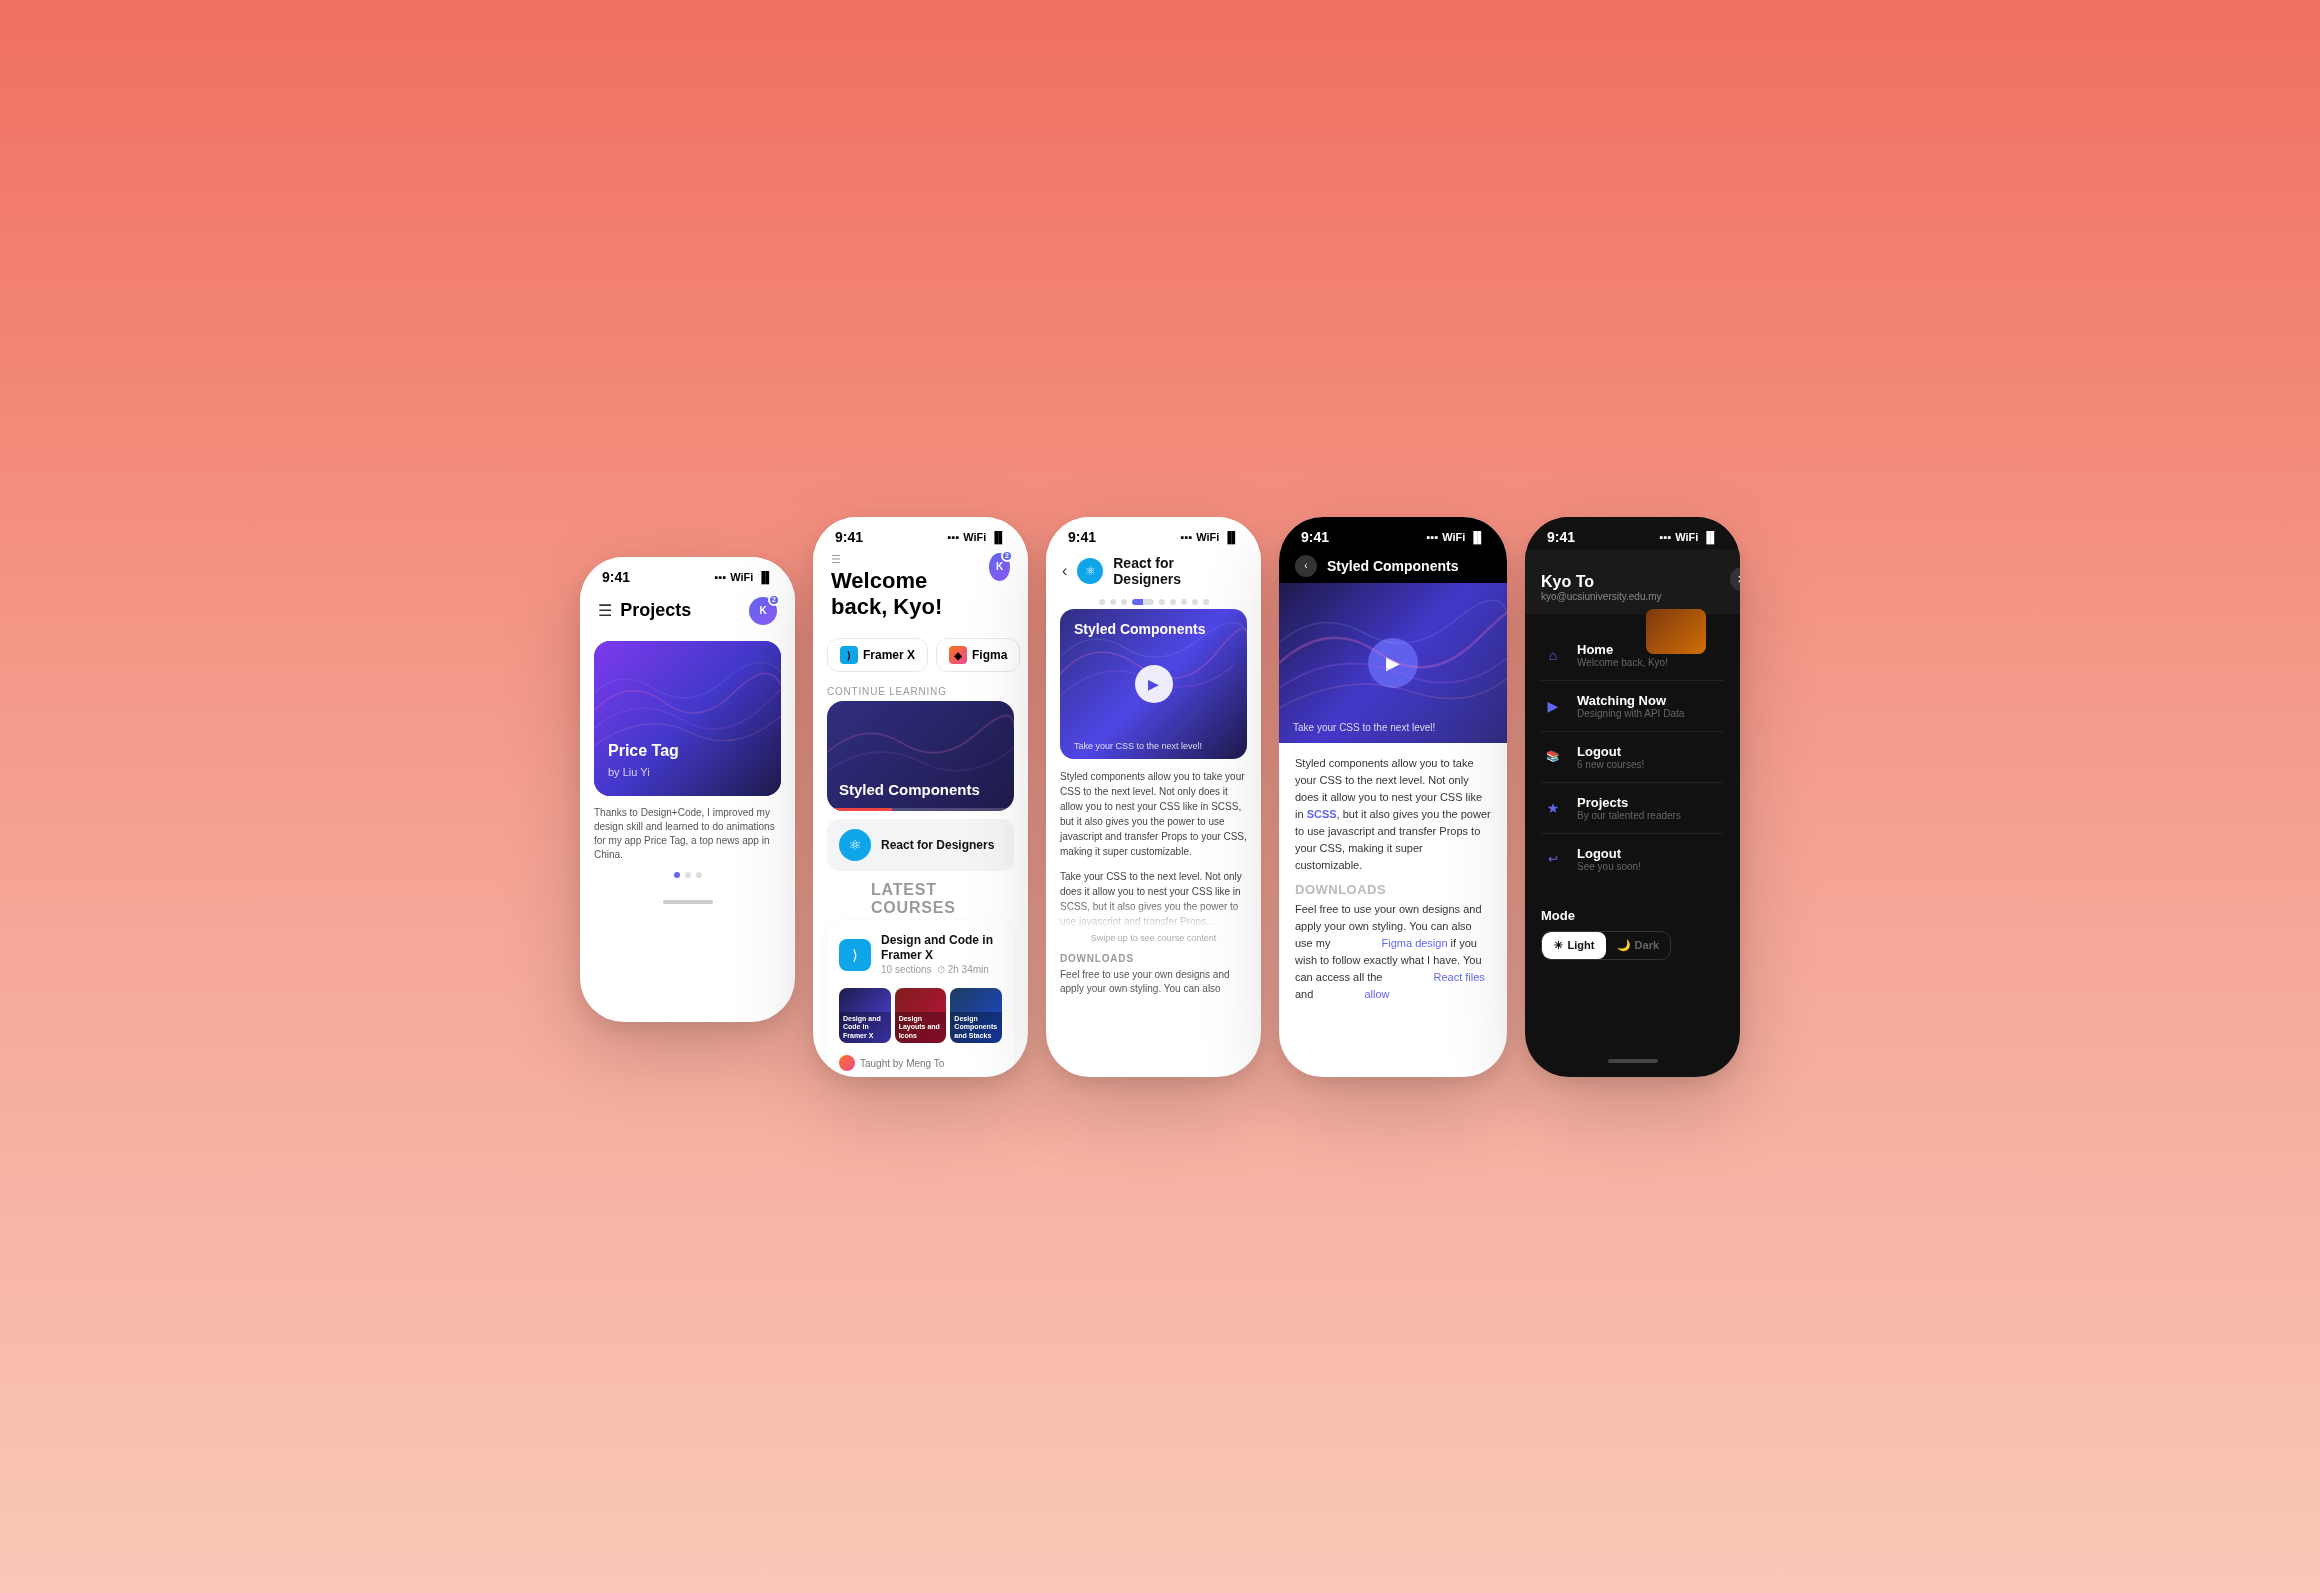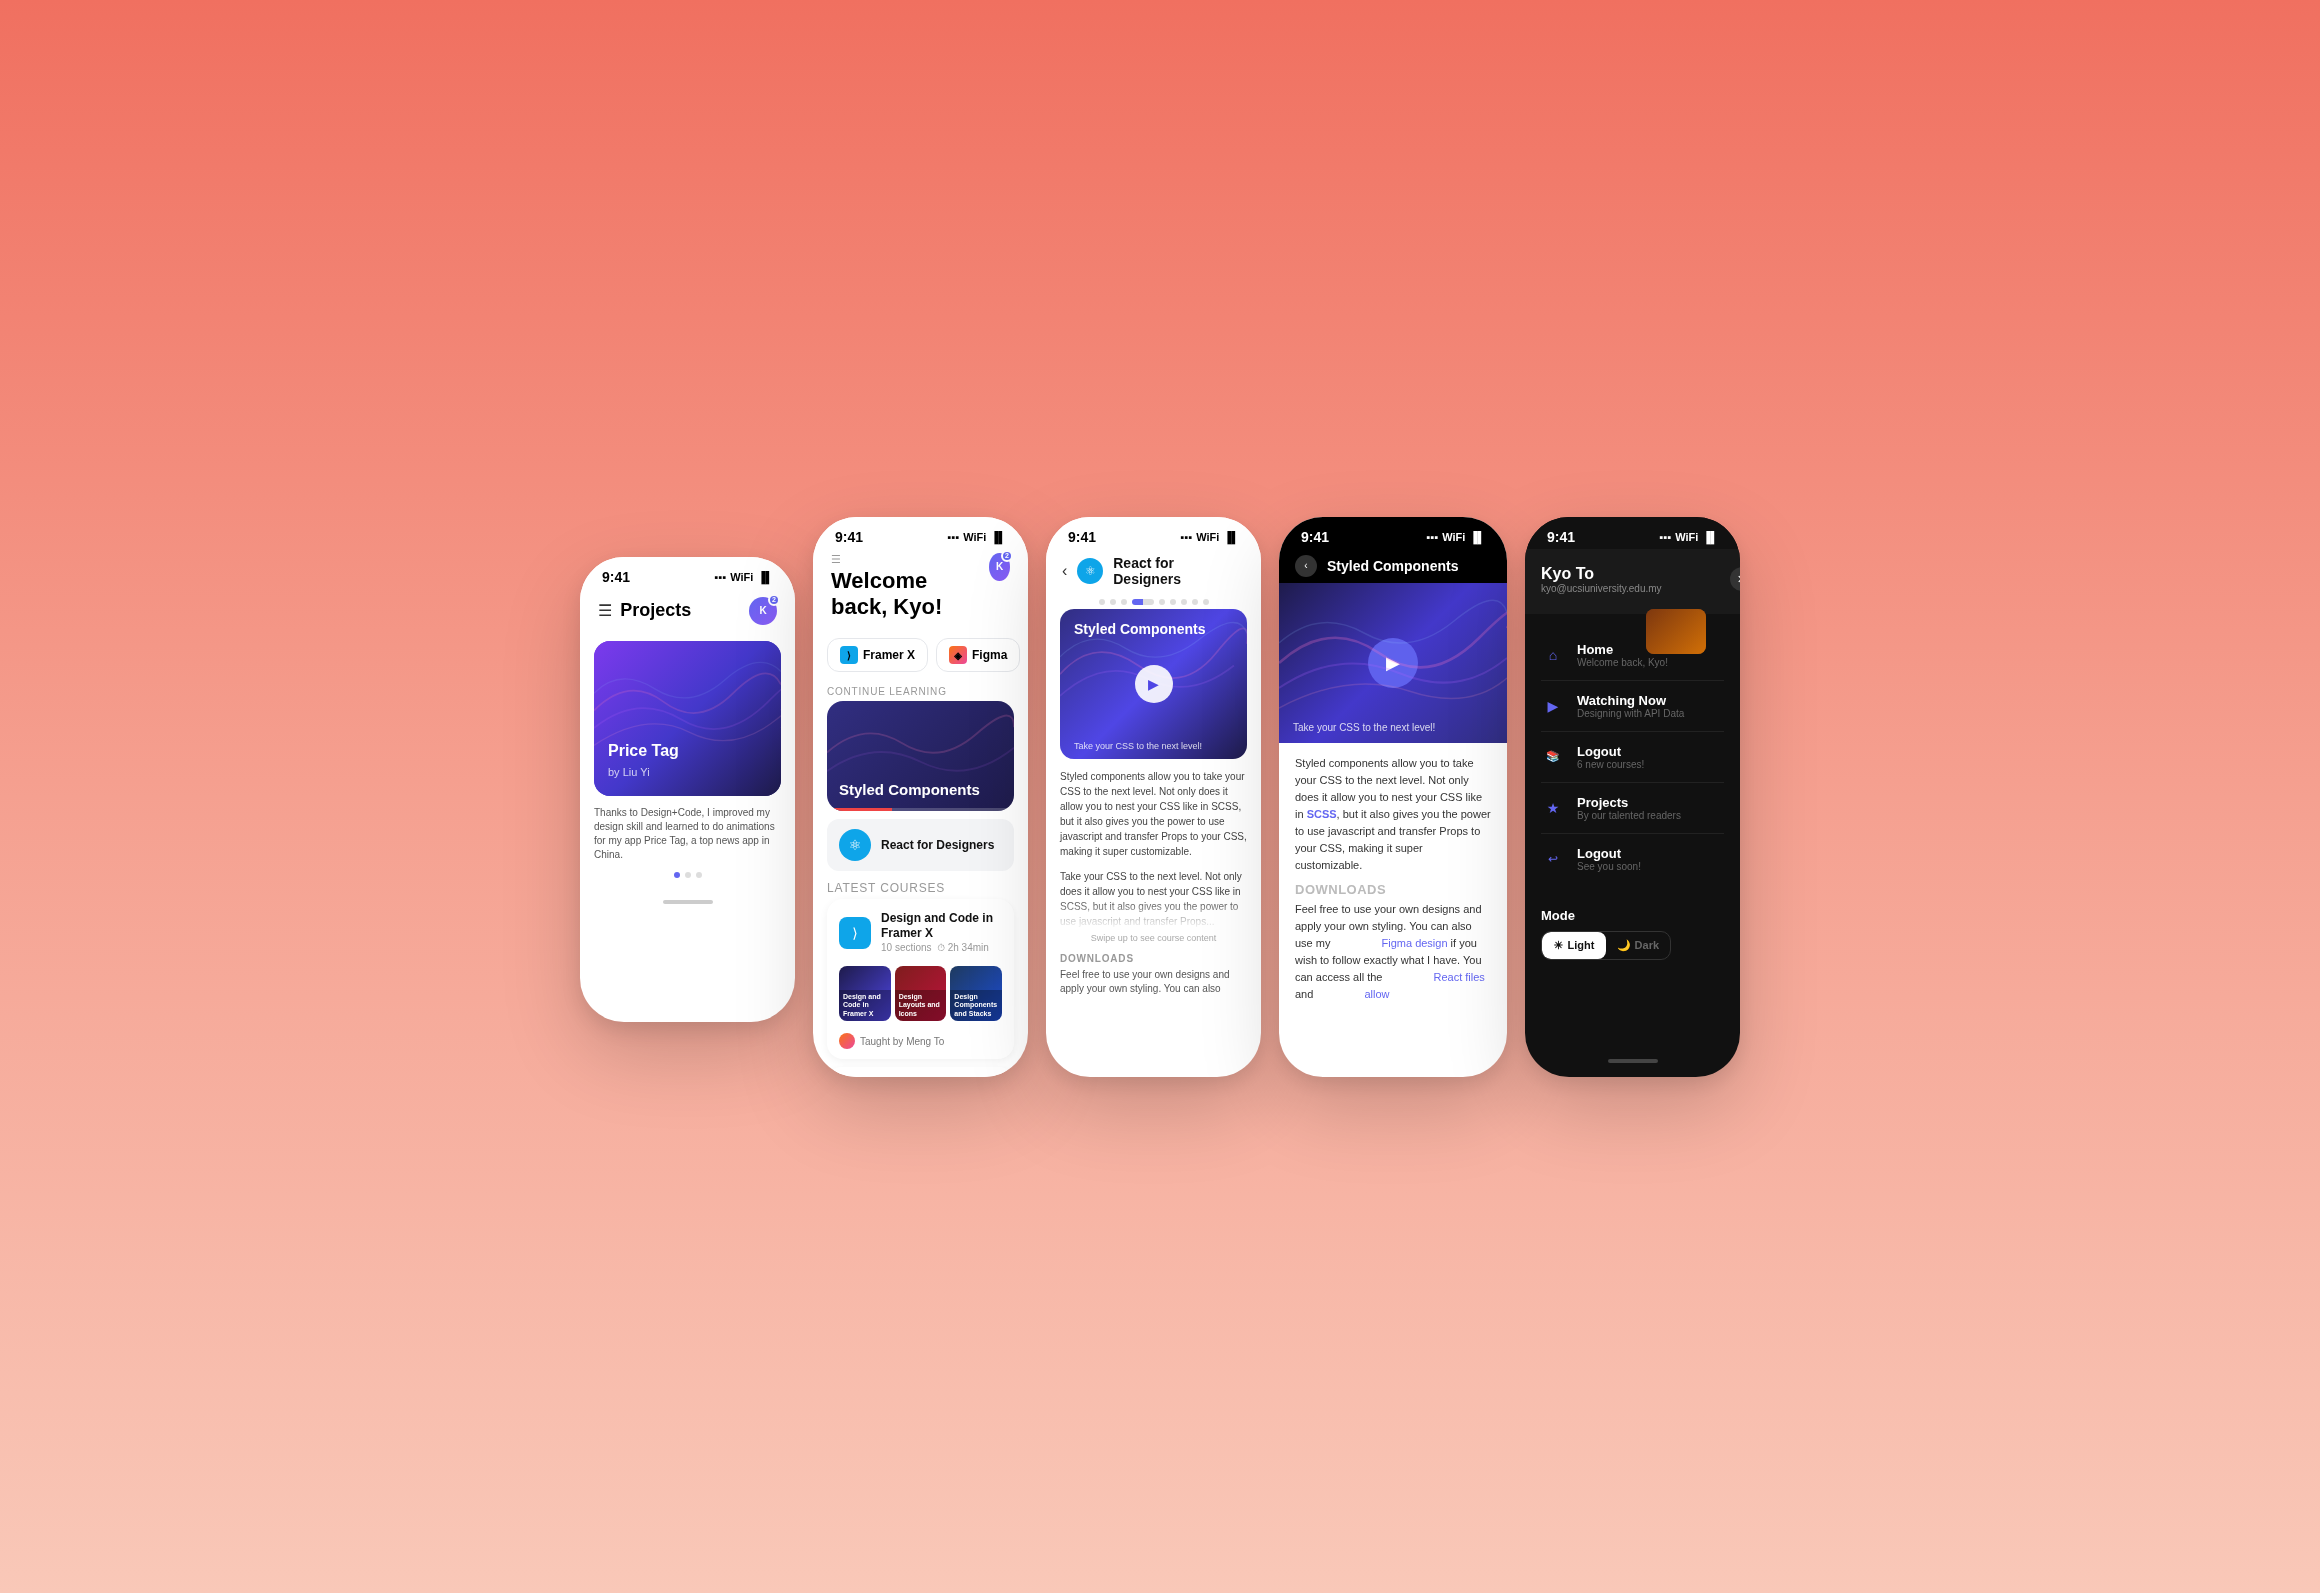--- a/index.html
+++ b/index.html
@@ -268,25 +268,26 @@
       justify-content: center;
       color: #fff;
       font-size: 14px;
       flex-shrink: 0;
     }
 
     .sub-card-title { font-size: 12px; font-weight: 700; color: #111; }
 
     .phone2-courses-label {
       padding: 10px 14px 4px;
-      font-size: 12px;
-      font-weight: 400;
+      font-size: 16px;
+      font-weight: 700;
       color: #999;
       letter-spacing: 0.8px;
       text-transform: uppercase;
+      margin-left: 44px;
     }
 
     .course-card {
       margin: 0 14px 8px;
       background: #fff;
       border-radius: 16px;
       overflow: hidden;
       box-shadow: 0 2px 8px rgba(0,0,0,0.06);
     }
 
@@ -601,21 +602,21 @@
       height: 560px;
       background: #111;
     }
 
     .phone5 .phone-status-bar { background: #111; color: #fff; }
 
     .phone5-header {
       padding: 8px 16px 12px;
       background: #1a1a1a;
       display: flex;
-      align-items: center;
+      align-items: flex-end;
       justify-content: space-between;
     }
 
     .phone5-user-info { }
     .phone5-user-name { color: #fff; font-size: 16px; font-weight: 700; }
     .phone5-user-email { color: #888; font-size: 10px; }
 
     .phone5-close {
       width: 24px;
       height: 24px;

